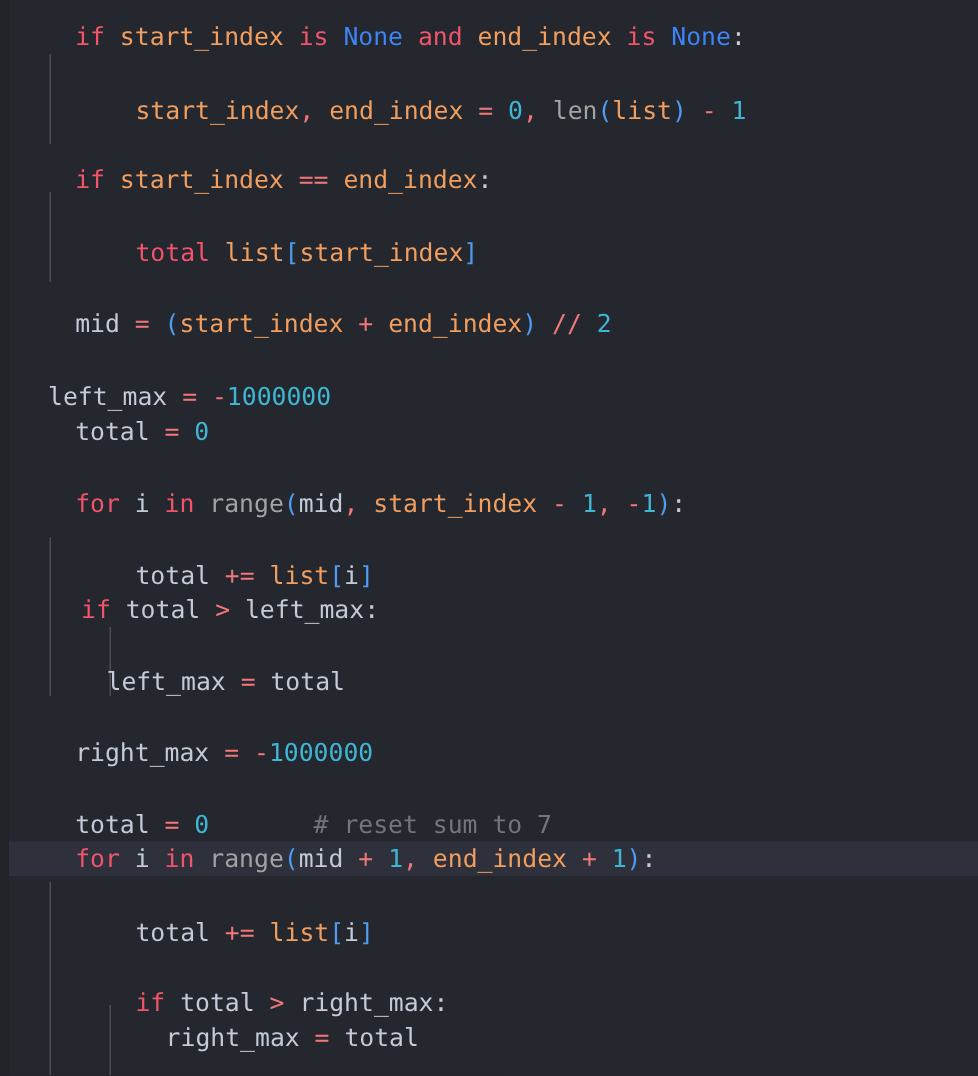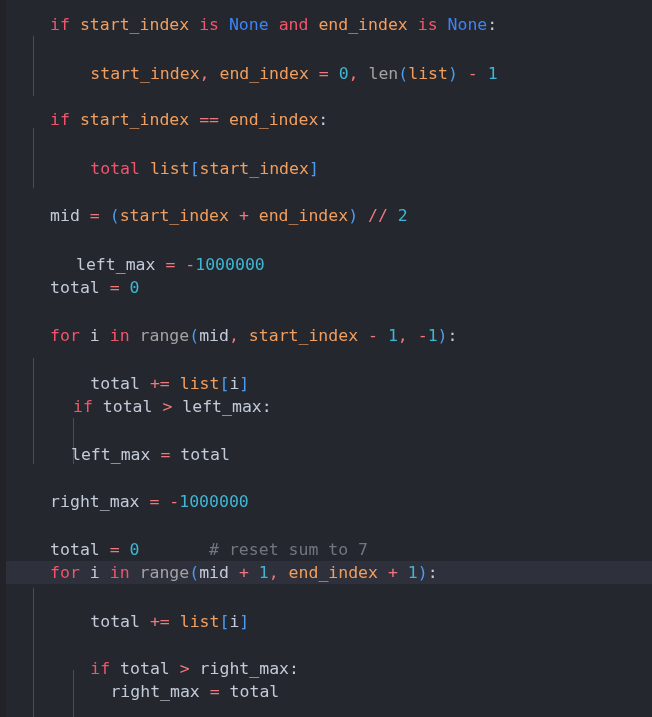--- a/index.html
+++ b/index.html
@@ -94,27 +94,27 @@
         <div class="line" style="top: 13px;"><span style="display: inline-block; margin-left: 44.1px;"><span class="t-kw">if</span><span class="t-plain"> </span><span class="t-ident">start_index</span><span class="t-plain"> </span><span class="t-kw">is</span><span class="t-plain"> </span><span class="t-const">None</span><span class="t-plain"> </span><span class="t-kw">and</span><span class="t-plain"> </span><span class="t-ident">end_index</span><span class="t-plain"> </span><span class="t-kw">is</span><span class="t-plain"> </span><span class="t-const">None</span><span class="t-plain">:</span></span></div>
         <div class="line" style="top: 36px;"><span style="display: inline-block; margin-left: 44.1px;"></span></div>
         <div class="line" style="top: 62px;"><span style="display: inline-block; margin-left: 84.3px;"><span class="t-ident">start_index</span><span class="t-op">,</span><span class="t-plain"> </span><span class="t-ident">end_index</span><span class="t-plain"> </span><span class="t-op">=</span><span class="t-plain"> </span><span class="t-num">0</span><span class="t-op">,</span><span class="t-plain"> </span><span class="t-func">len</span><span class="t-punc">(</span><span class="t-ident">list</span><span class="t-punc">)</span><span class="t-plain"> </span><span class="t-op">-</span><span class="t-plain"> </span><span class="t-num">1</span></span></div>
         <div class="line" style="top: 85px;"><span style="display: inline-block; margin-left: 24px;"></span></div>
         <div class="line" style="top: 108px;"><span style="display: inline-block; margin-left: 44.1px;"><span class="t-kw">if</span><span class="t-plain"> </span><span class="t-ident">start_index</span><span class="t-plain"> </span><span class="t-op">==</span><span class="t-plain"> </span><span class="t-ident">end_index</span><span class="t-plain">:</span></span></div>
         <div class="line" style="top: 131px;"><span style="display: inline-block; margin-left: 44.1px;"></span></div>
         <div class="line" style="top: 157px;"><span style="display: inline-block; margin-left: 84.3px;"><span class="t-kw">total</span><span class="t-plain"> </span><span class="t-ident">list</span><span class="t-punc">[</span><span class="t-ident">start_index</span><span class="t-punc">]</span></span></div>
         <div class="line" style="top: 180px;"><span style="display: inline-block; margin-left: 24px;"></span></div>
         <div class="line" style="top: 204px;"><span style="display: inline-block; margin-left: 44.1px;"><span class="t-var">mid</span><span class="t-plain"> </span><span class="t-op">=</span><span class="t-plain"> </span><span class="t-punc">(</span><span class="t-ident">start_index</span><span class="t-plain"> </span><span class="t-op">+</span><span class="t-plain"> </span><span class="t-ident">end_index</span><span class="t-punc">)</span><span class="t-plain"> </span><span class="t-op">//</span><span class="t-plain"> </span><span class="t-num">2</span></span></div>
         <div class="line" style="top: 227px;"><span style="display: inline-block; margin-left: 24px;"></span></div>
-        <div class="line" style="top: 253px;"><span style="display: inline-block; margin-left: 70px;"><span class="t-var">left_max</span><span class="t-plain"> </span><span class="t-op">=</span><span class="t-plain"> </span><span class="t-op">-</span><span class="t-num">1000000</span></span></div>
+        <div class="line" style="top: 253px;"><span style="display: inline-block; margin-left: 26px;"><span class="t-var">left_max</span><span class="t-plain"> </span><span class="t-op">=</span><span class="t-plain"> </span><span class="t-op">-</span><span class="t-num">1000000</span></span></div>
         <div class="line" style="top: 276px;"><span style="display: inline-block; margin-left: 44.1px;"><span class="t-var">total</span><span class="t-plain"> </span><span class="t-op">=</span><span class="t-plain"> </span><span class="t-num">0</span></span></div>
         <div class="line" style="top: 299px;"><span style="display: inline-block; margin-left: 24px;"></span></div>
         <div class="line" style="top: 324px;"><span style="display: inline-block; margin-left: 44.1px;"><span class="t-kw">for</span><span class="t-plain"> </span><span class="t-var">i</span><span class="t-plain"> </span><span class="t-kw">in</span><span class="t-plain"> </span><span class="t-func">range</span><span class="t-punc">(</span><span class="t-var">mid</span><span class="t-op">,</span><span class="t-plain"> </span><span class="t-ident">start_index</span><span class="t-plain"> </span><span class="t-op">-</span><span class="t-plain"> </span><span class="t-num">1</span><span class="t-op">,</span><span class="t-plain"> </span><span class="t-op">-</span><span class="t-num">1</span><span class="t-punc">)</span><span class="t-plain">:</span></span></div>
         <div class="line" style="top: 347px;"><span style="display: inline-block; margin-left: 24px;"></span></div>
         <div class="line" style="top: 372px;"><span style="display: inline-block; margin-left: 84.3px;"><span class="t-var">total</span><span class="t-plain"> </span><span class="t-op">+=</span><span class="t-plain"> </span><span class="t-ident">list</span><span class="t-punc">[</span><span class="t-var">i</span><span class="t-punc">]</span></span></div>
-        <div class="line" style="top: 395px;"><span style="display: inline-block; margin-left: 67px;"><span class="t-kw">if</span><span class="t-plain"> </span><span class="t-var">total</span><span class="t-plain"> </span><span class="t-op">&gt;</span><span class="t-plain"> </span><span class="t-var">left_max</span><span class="t-plain">:</span></span></div>
+        <div class="line" style="top: 395px;"><span style="display: inline-block; margin-left: 48px;"><span class="t-kw">if</span><span class="t-plain"> </span><span class="t-var">total</span><span class="t-plain"> </span><span class="t-op">&gt;</span><span class="t-plain"> </span><span class="t-var">left_max</span><span class="t-plain">:</span></span></div>
         <div class="line" style="top: 418px;"><span style="display: inline-block; margin-left: 24px;"></span></div>
         <div class="line" style="top: 443px;"><span style="display: inline-block; margin-left: 65px;"><span class="t-var">left_max</span><span class="t-plain"> </span><span class="t-op">=</span><span class="t-plain"> </span><span class="t-var">total</span></span></div>
         <div class="line" style="top: 466px;"><span style="display: inline-block; margin-left: 24px;"></span></div>
         <div class="line" style="top: 490px;"><span style="display: inline-block; margin-left: 44.1px;"><span class="t-var">right_max</span><span class="t-plain"> </span><span class="t-op">=</span><span class="t-plain"> </span><span class="t-op">-</span><span class="t-num">1000000</span></span></div>
         <div class="line" style="top: 513px;"><span style="display: inline-block; margin-left: 24px;"></span></div>
         <div class="line" style="top: 538px;"><span style="display: inline-block; margin-left: 44.1px;"><span class="t-var">total</span><span class="t-plain"> </span><span class="t-op">=</span><span class="t-plain"> </span><span class="t-num">0</span><span class="t-plain">       </span><span class="t-comment"># reset sum to 7</span></span></div>
         <div class="line" style="top: 561px;"><span style="display: inline-block; margin-left: 44.1px;"><span class="t-kw">for</span><span class="t-plain"> </span><span class="t-var">i</span><span class="t-plain"> </span><span class="t-kw">in</span><span class="t-plain"> </span><span class="t-func">range</span><span class="t-punc">(</span><span class="t-var">mid</span><span class="t-plain"> </span><span class="t-op">+</span><span class="t-plain"> </span><span class="t-num">1</span><span class="t-op">,</span><span class="t-plain"> </span><span class="t-ident">end_index</span><span class="t-plain"> </span><span class="t-op">+</span><span class="t-plain"> </span><span class="t-num">1</span><span class="t-punc">)</span><span class="t-plain">:</span></span></div>
         <div class="line" style="top: 584px;"><span style="display: inline-block; margin-left: 24px;"></span></div>
         <div class="line" style="top: 610px;"><span style="display: inline-block; margin-left: 84.3px;"><span class="t-var">total</span><span class="t-plain"> </span><span class="t-op">+=</span><span class="t-plain"> </span><span class="t-ident">list</span><span class="t-punc">[</span><span class="t-var">i</span><span class="t-punc">]</span></span></div>
         <div class="line" style="top: 633px;"><span style="display: inline-block; margin-left: 24px;"></span></div>

